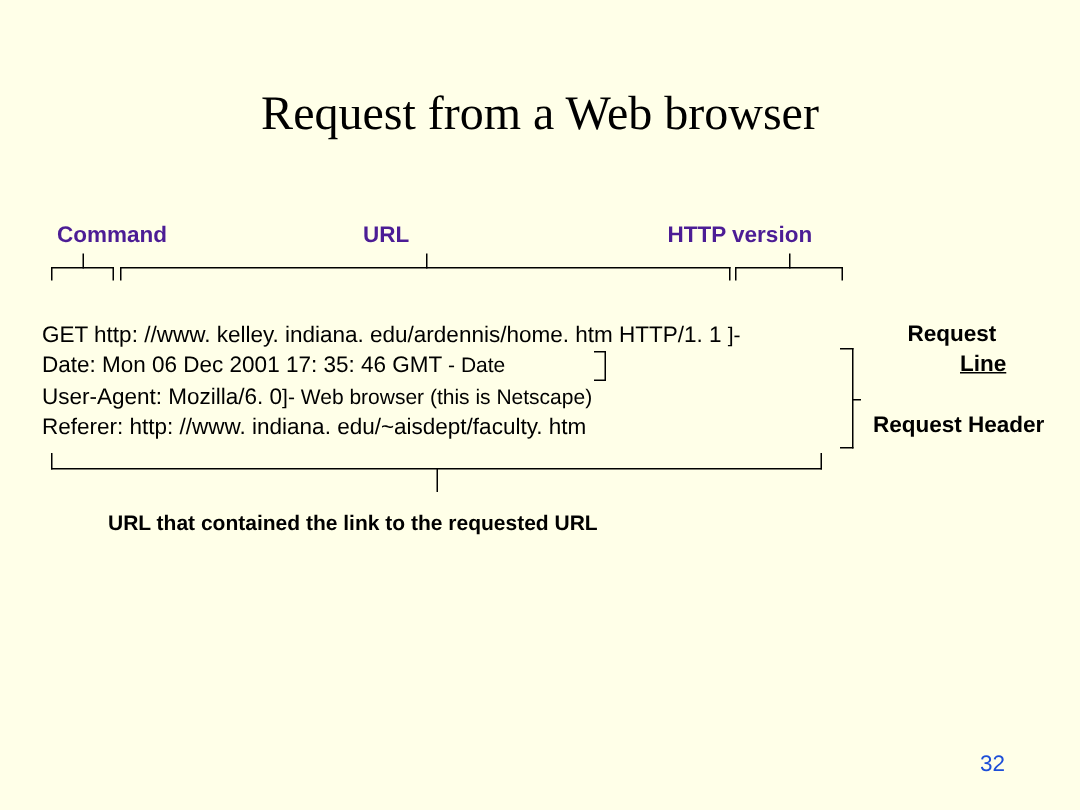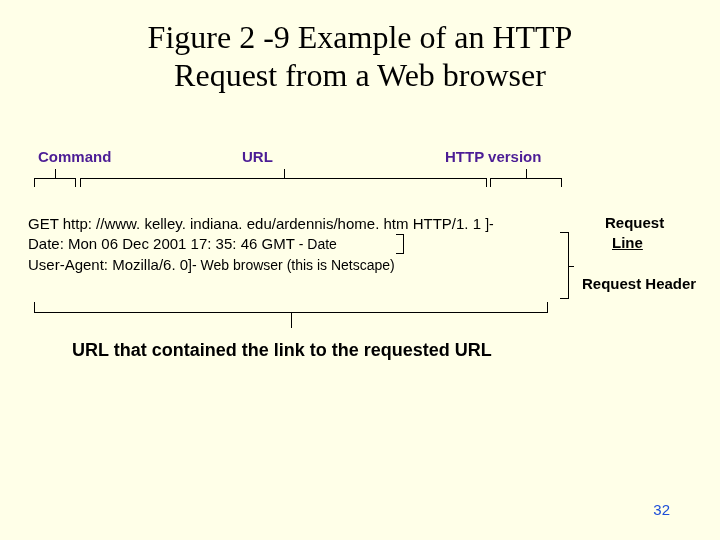--- a/index.html
+++ b/index.html
@@ -60,21 +60,21 @@
   .annot-inline {
     font-size: 14px;
   }
   .right-label {
     position: absolute;
     font-size: 15px;
     font-weight: bold;
     text-align: right;
   }
   .rl-req { top: 214px; left: 605px; }
-  .rl-line { top: 234px; left: 612px; text-decoration: underline; }
+  .rl-line { top: 234px; left: 640px; text-decoration: underline; }
   .rl-hdr { top: 275px; left: 582px; }
   .rbrace-small {
     position: absolute;
     top: 234px;
     left: 396px;
     width: 7px;
     height: 18px;
     border-right: 1px solid #000;
     border-top: 1px solid #000;
     border-bottom: 1px solid #000;
@@ -112,36 +112,36 @@
     bottom: -16px;
     left: 50%;
     width: 1px;
     height: 16px;
     background: #000;
   }
   .bottom-label {
     position: absolute;
     top: 340px;
     left: 72px;
-    font-size: 18px;
+    font-size: 14px;
     font-weight: bold;
   }
   .page-num {
     position: absolute;
     bottom: 22px;
     right: 50px;
     font-size: 15px;
     color: #1d4ed8;
   }
 </style>
 </head>
 <body>
 
 <div class="title">
-  <span>Figure 2 -9 Example of an HTTP</span><br>
+  <br>
   <span>Request from a Web browser</span>
 </div>
 
 <div class="labels-top lbl-cmd">Command</div>
 <div class="labels-top lbl-url">URL</div>
 <div class="labels-top lbl-ver">HTTP version</div>
 
 <div class="top-brackets br-cmd">
     <div class="stem"></div>
   </div>
@@ -157,20 +157,23 @@
     <span>GET http: //www. kelley. indiana. edu/ardennis/home. htm HTTP/1. 1</span>
     <span class="annot-inline">]-</span>
   </div>
   <div>
     <span>Date: Mon 06 Dec 2001 17: 35: 46 GMT</span>
     <span class="annot-inline">- Date</span>
   </div>
   <div>
     <span>User-Agent: Mozilla/6. 0</span><span class="annot-inline">]- Web browser (this is Netscape)</span>
   </div>
+  <div>
+    <span>Referer: http: //www. indiana. edu/~aisdept/faculty. htm</span>
+  </div>
 </div>
 
 <div class="rbrace-small"></div>
 <div class="rbrace-hdr">
     <div class="tip"></div>
   </div>
 
 <div class="right-label rl-req">Request</div>
 <div class="right-label rl-line">Line</div>
 <div class="right-label rl-hdr">Request Header</div>

